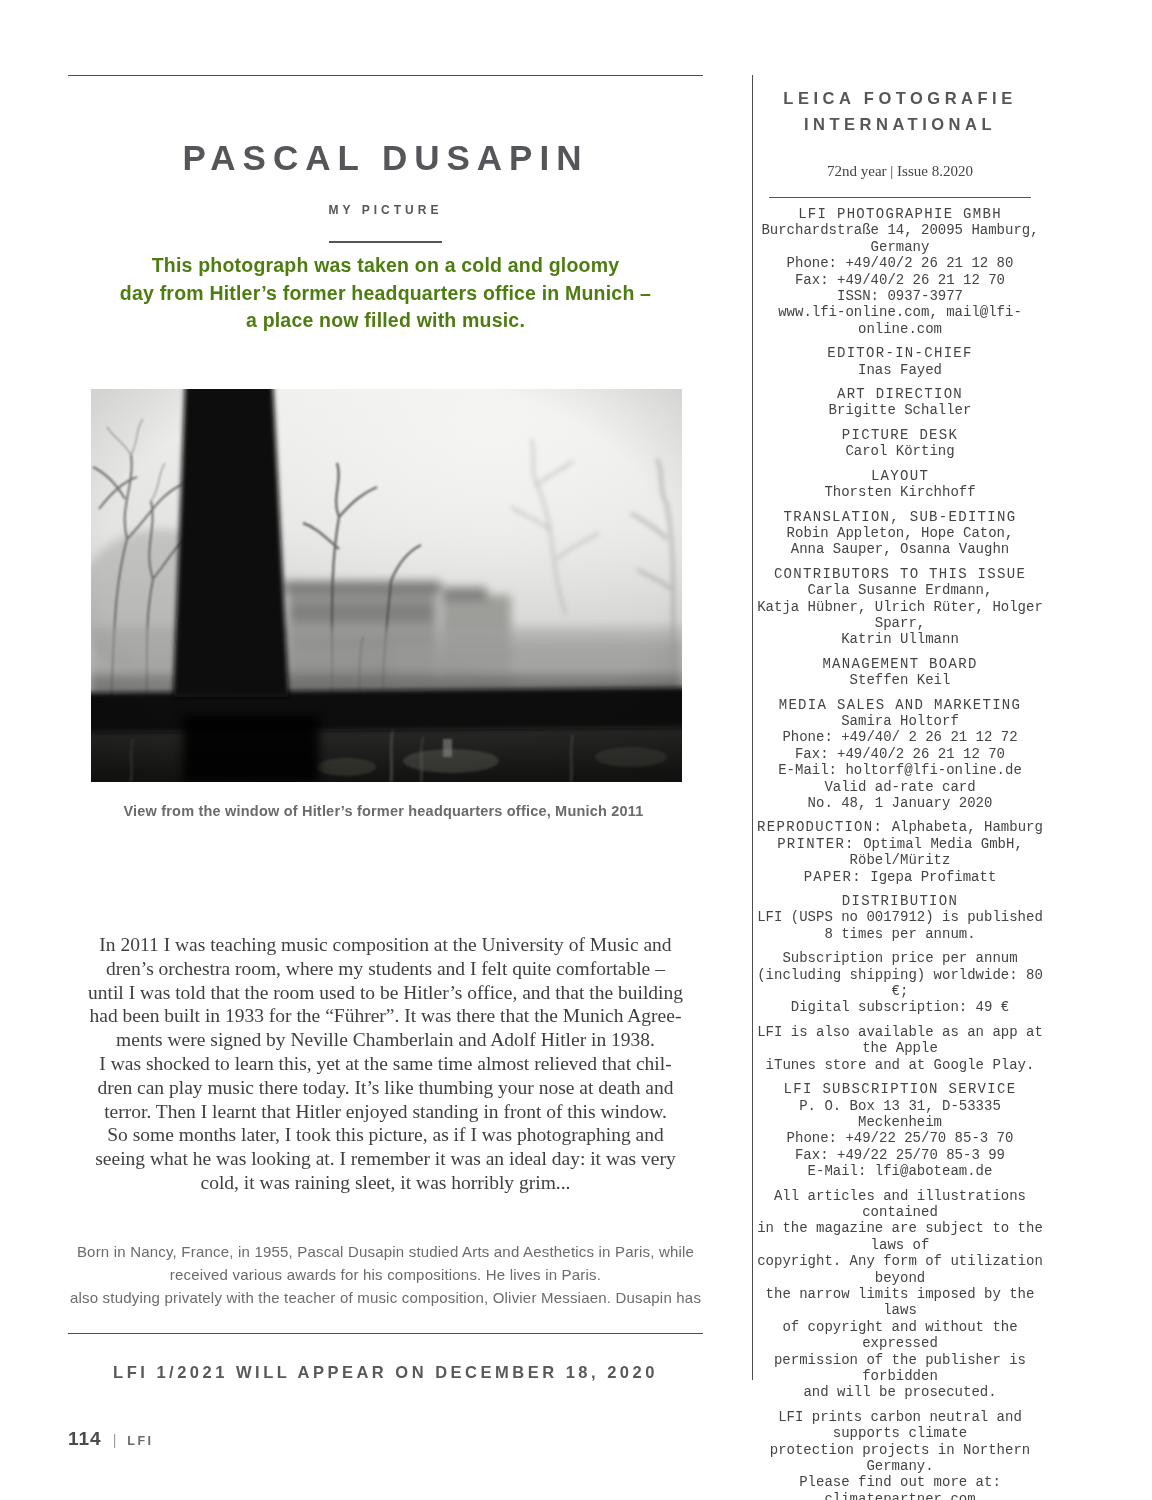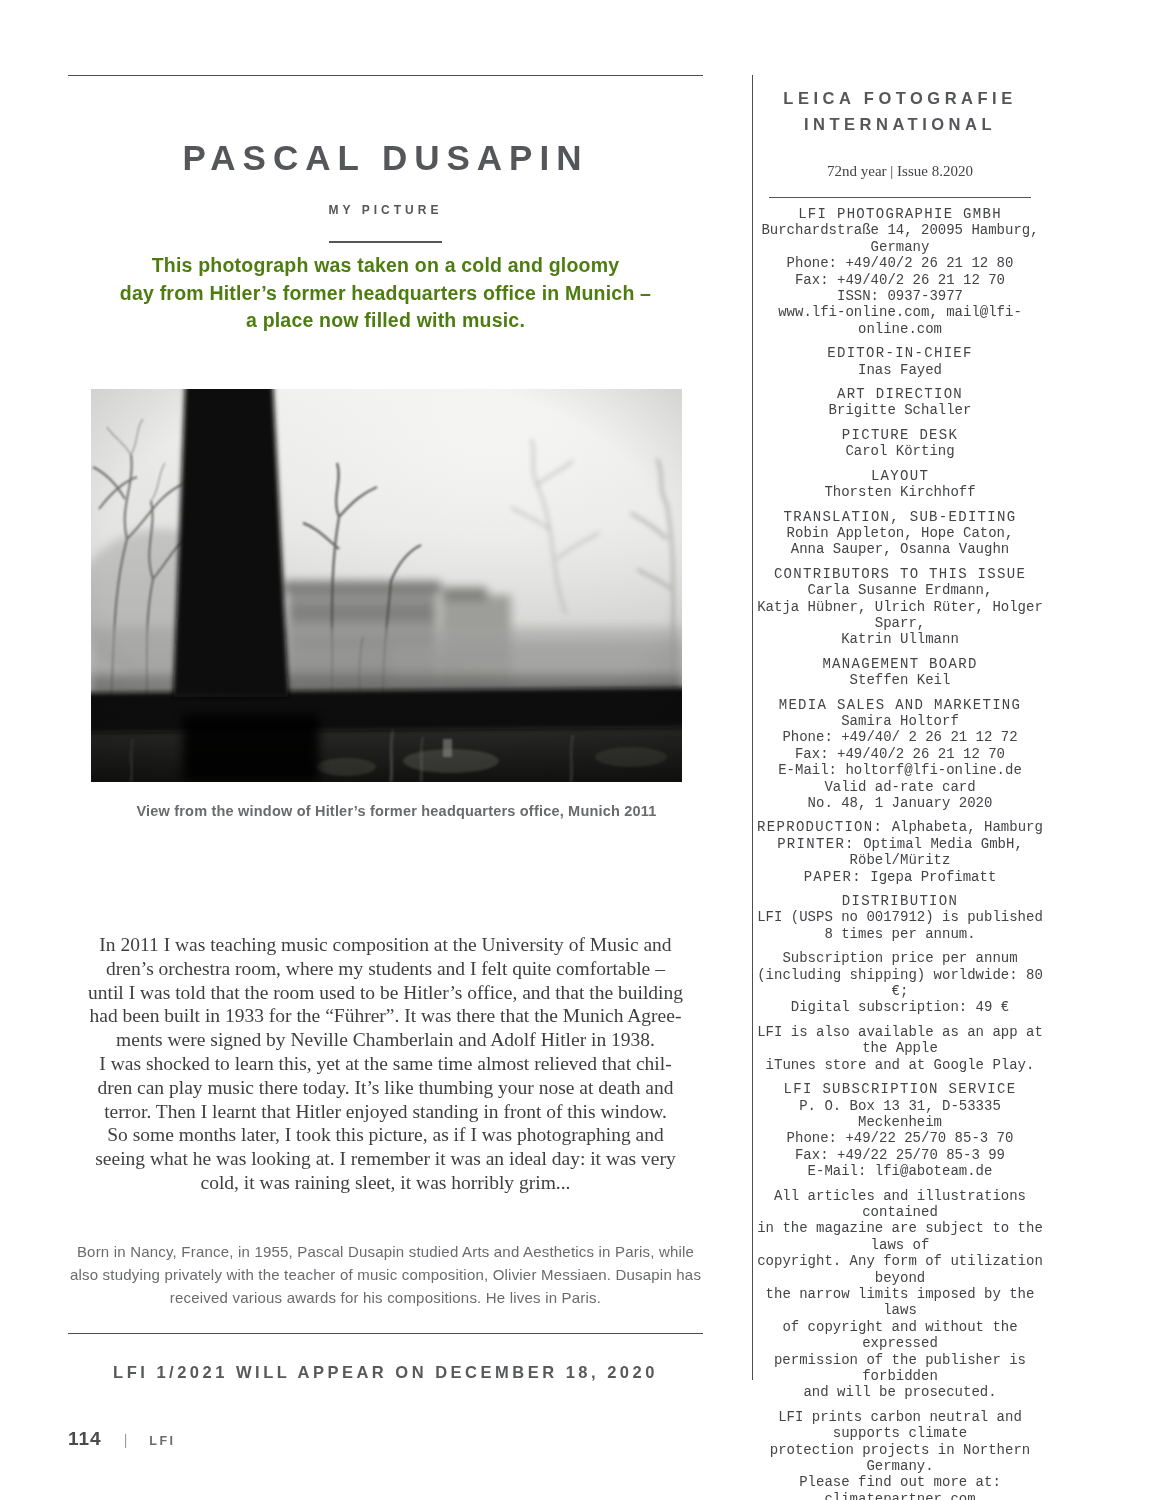--- a/index.html
+++ b/index.html
@@ -10,30 +10,30 @@
   .rule-top{position:absolute;left:68px;top:75px;width:635px;border-top:1px solid #4c4d50;}
   .title{position:absolute;left:68px;top:138px;width:635px;text-align:center;
          font-size:35px;font-weight:bold;letter-spacing:7px;color:#55565a;}
   .rubric-wrap{position:absolute;left:68px;top:200px;width:635px;text-align:center;}
   .rubric{display:inline-block;font-size:12px;font-weight:bold;letter-spacing:4px;
           color:#55565a;border-bottom:2px solid #55565a;padding-bottom:24px;text-align:center;}
   .standfirst{position:absolute;left:68px;top:252px;width:635px;text-align:center;
               font-size:19.5px;line-height:27.5px;font-weight:bold;color:#4d7c0f;letter-spacing:.2px;}
   .photo{position:absolute;left:91px;top:389px;width:591px;height:393px;}
   .photo svg{display:block;width:100%;height:100%;}
-  .caption{position:absolute;left:79px;top:803px;width:635px;text-align:center;
+  .caption{position:absolute;left:66px;top:803px;width:635px;text-align:center;
            font-size:14.5px;font-weight:bold;color:#6a6b6d;letter-spacing:.2px;}
   .body-text{position:absolute;left:50px;top:933px;width:671px;text-align:center;
              font-family:"Liberation Serif",serif;font-size:19.5px;line-height:23.8px;color:#3e3f41;}
   .bio{position:absolute;left:50px;top:1240px;width:671px;text-align:center;
        font-size:15px;line-height:23px;color:#6a6b6d;letter-spacing:.2px;}
   .rule-bottom{position:absolute;left:68px;top:1333px;width:635px;border-top:1px solid #4c4d50;}
   .next-issue{position:absolute;left:68px;top:1363px;width:635px;text-align:center;
               font-weight:bold;font-size:16.5px;letter-spacing:3.5px;color:#58595b;}
-  .page-footer{position:absolute;left:68px;top:1428px;display:flex;align-items:baseline;gap:22px;text-align:center;}
+  .page-footer{position:absolute;left:68px;top:1428px;display:flex;align-items:baseline;gap:11px;text-align:center;}
   .page-num{font-size:19px;font-weight:bold;letter-spacing:1px;color:#4a4b4d;}
   .footer-sep{font-size:14px;color:#9b9c9e;}
   .footer-brand{font-size:12.5px;font-weight:bold;letter-spacing:2.5px;color:#6a6b6d;}
 
   
   .vdivider{position:absolute;left:752px;top:75px;width:1px;height:1305px;background:#4c4d50;}
 
   
   .right-col{position:absolute;left:756px;top:85px;width:288px;text-align:center;color:#434447;}
   .brand{font-weight:bold;font-size:16.5px;letter-spacing:4.5px;line-height:26px;color:#55565a;}
@@ -177,22 +177,22 @@
       <div>ments were signed by Neville Chamberlain and Adolf Hitler in 1938.</div>
       <div>I was shocked to learn this, yet at the same time almost relieved that chil-</div>
       <div>dren can play music there today. It’s like thumbing your nose at death and</div>
       <div>terror. Then I learnt that Hitler enjoyed standing in front of this window.</div>
       <div>So some months later, I took this picture, as if I was photographing and</div>
       <div>seeing what he was looking at. I remember it was an ideal day: it was very</div>
       <div>cold, it was raining sleet, it was horribly grim...</div>
     </div>
   <div class="bio">
       <div>Born in Nancy, France, in 1955, Pascal Dusapin studied Arts and Aesthetics in Paris, while</div>
+      <div>received various awards for his compositions. He lives in Paris.</div>
       <div>also studying privately with the teacher of music composition, Olivier Messiaen. Dusapin has</div>
-      <div>received various awards for his compositions. He lives in Paris.</div>
     </div>
   <div class="rule-bottom"></div>
   <div class="next-issue">LFI 1/2021 WILL APPEAR ON DECEMBER 18, 2020</div>
   <div class="page-footer">
     <span class="page-num">114</span>
     <span class="footer-sep">|</span>
     <span class="footer-brand">LFI</span>
   </div>
 
   <div class="vdivider"></div>

